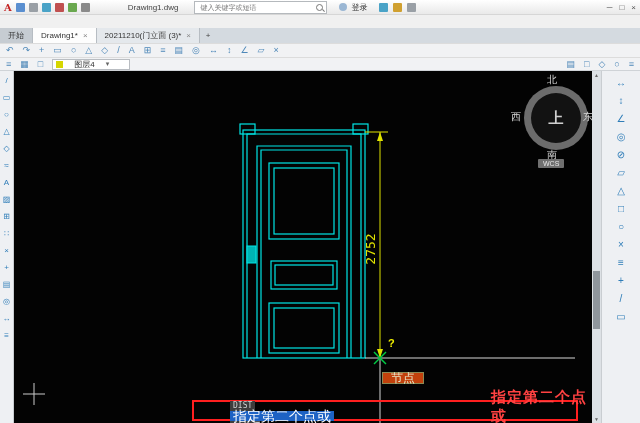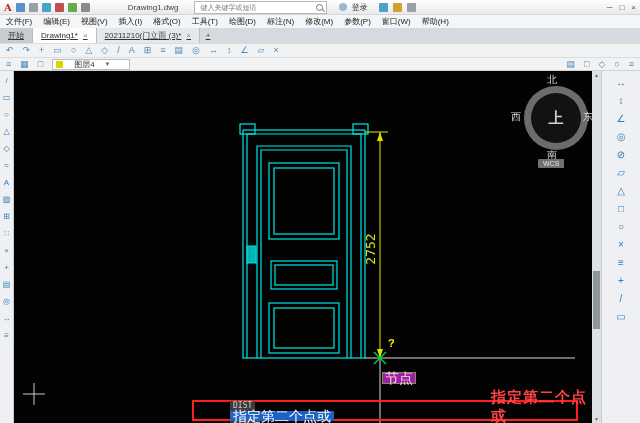--- a/index.html
+++ b/index.html
@@ -21,21 +21,21 @@
   .mag::after{content:"";position:absolute;width:3px;height:1px;background:#777;right:-3px;bottom:-1px;transform:rotate(45deg);}
   .avatar{width:8px;height:8px;border-radius:50%;background:#9bb7d4;display:inline-block;margin-left:8px;}
   .tb-extra{display:inline-flex;gap:5px;margin-left:8px;}
   .wcontrols{margin-left:auto;display:inline-flex;gap:7px;color:#555;font-size:8px;}
   .wcontrols span{cursor:default;}
   
   .menubar{position:absolute;left:0;top:15px;width:640px;height:13px;box-sizing:border-box;
     background:#f4f5f6;display:flex;align-items:center;gap:11px;padding:0 6px;font-size:8px;color:#222;}
   
   .tabbar{position:absolute;left:0;top:28px;width:640px;height:15px;background:#d4dae0;
-    display:flex;align-items:stretch;font-size:8px;color:#333;text-decoration:underline;}
+    display:flex;align-items:stretch;font-size:8px;color:#333;}
   .tab{display:inline-flex;align-items:center;padding:0 8px;gap:5px;border-right:1px solid #b7bdc3;}
   .tab-start{background:#c6ccd2;}
   .doc-tabs{display:flex;}
   .tab.doc{background:#e4e8ec;}
   .tab.doc.active{background:#fdfdfd;}
   .tab-close{color:#888;font-size:8px;}
   .tab-new{width:16px;display:inline-flex;align-items:center;justify-content:center;color:#444;}
   
   .toolbar1,.toolbar2{position:absolute;left:0;width:640px;height:14px;box-sizing:border-box;
     background:#f1f2f4;display:flex;align-items:center;gap:9px;padding:0 6px;font-size:9px;color:#4e88b8;
@@ -68,22 +68,22 @@
   .c-n{position:absolute;left:43px;top:0;}
   .c-w{position:absolute;left:7px;top:37px;}
   .c-e{position:absolute;left:79px;top:37px;}
   .c-s{position:absolute;left:43px;top:75px;}
   .c-ring{position:absolute;left:20px;top:13px;width:50px;height:50px;border:7px solid rgba(125,125,125,.85);
     border-radius:50%;background:rgba(28,28,28,.6);display:flex;align-items:center;justify-content:center;}
   .c-up{font-size:15px;color:#cfcfcf;font-weight:bold;}
   .wcs{position:absolute;left:524px;top:88px;background:#707070;color:#e8e8e8;font-size:7px;
     padding:0 5px;height:9px;line-height:9px;border-radius:1px;}
   .qmark{position:absolute;left:374px;top:266px;color:#f0f000;font-size:11px;font-weight:bold;}
-  .node-tip{position:absolute;left:368px;top:301px;background:#a21caf;border:1px solid #8a8a55;
-    color:#e6e6c8;font-size:14px;padding:0 2px;height:10px;line-height:10px;}
+  .node-tip{position:absolute;left:368px;top:301px;background:#c2410c;border:1px solid #8a8a55;
+    color:#e6e6c8;font-size:12px;padding:0 8px;height:10px;line-height:10px;}
   .cmd-box{position:absolute;left:178px;top:329px;width:386px;height:21px;border:2px solid #ff1f1f;box-sizing:border-box;}
   .cmd-typed{position:absolute;left:216px;top:330px;background:#3d3d3d;color:#d0d0d0;font-size:8px;
     font-family:"DejaVu Sans Mono",monospace;padding:0 3px;height:23px;line-height:9px;}
   .cmd-prompt{position:absolute;left:216px;top:340px;background:#1e62c4;color:#fff;font-size:14px;
     padding:0 3px;height:10px;line-height:10px;}
   .watermark{position:absolute;left:477px;top:317px;color:#ff4242;font-size:15px;font-weight:bold;letter-spacing:1px;}
 </style>
 </head>
 <body>
 
@@ -109,35 +109,20 @@
       <i class="qicon q7"></i>
       <i class="qicon q2"></i>
     </span>
     <span class="wcontrols">
       <span>─</span>
       <span>□</span>
       <span>×</span>
     </span>
   </div>
 
-  <div class="menubar">
-
-  <span class="menu-item">文件(F)</span>
-      <span class="menu-item">编辑(E)</span>
-      <span class="menu-item">视图(V)</span>
-      <span class="menu-item">插入(I)</span>
-      <span class="menu-item">格式(O)</span>
-      <span class="menu-item">工具(T)</span>
-      <span class="menu-item">绘图(D)</span>
-      <span class="menu-item">标注(N)</span>
-      <span class="menu-item">修改(M)</span>
-      <span class="menu-item">参数(P)</span>
-      <span class="menu-item">窗口(W)</span>
-      <span class="menu-item">帮助(H)</span>
-    </div>
 
   <div class="tabbar">
     <span class="tab tab-start">开始</span>
     <span class="doc-tabs">
 
     <span class="tab doc active">
         <span class="tab-label">Drawing1*</span>
         <span class="tab-close">×</span>
       </span>
         <span class="tab doc">

